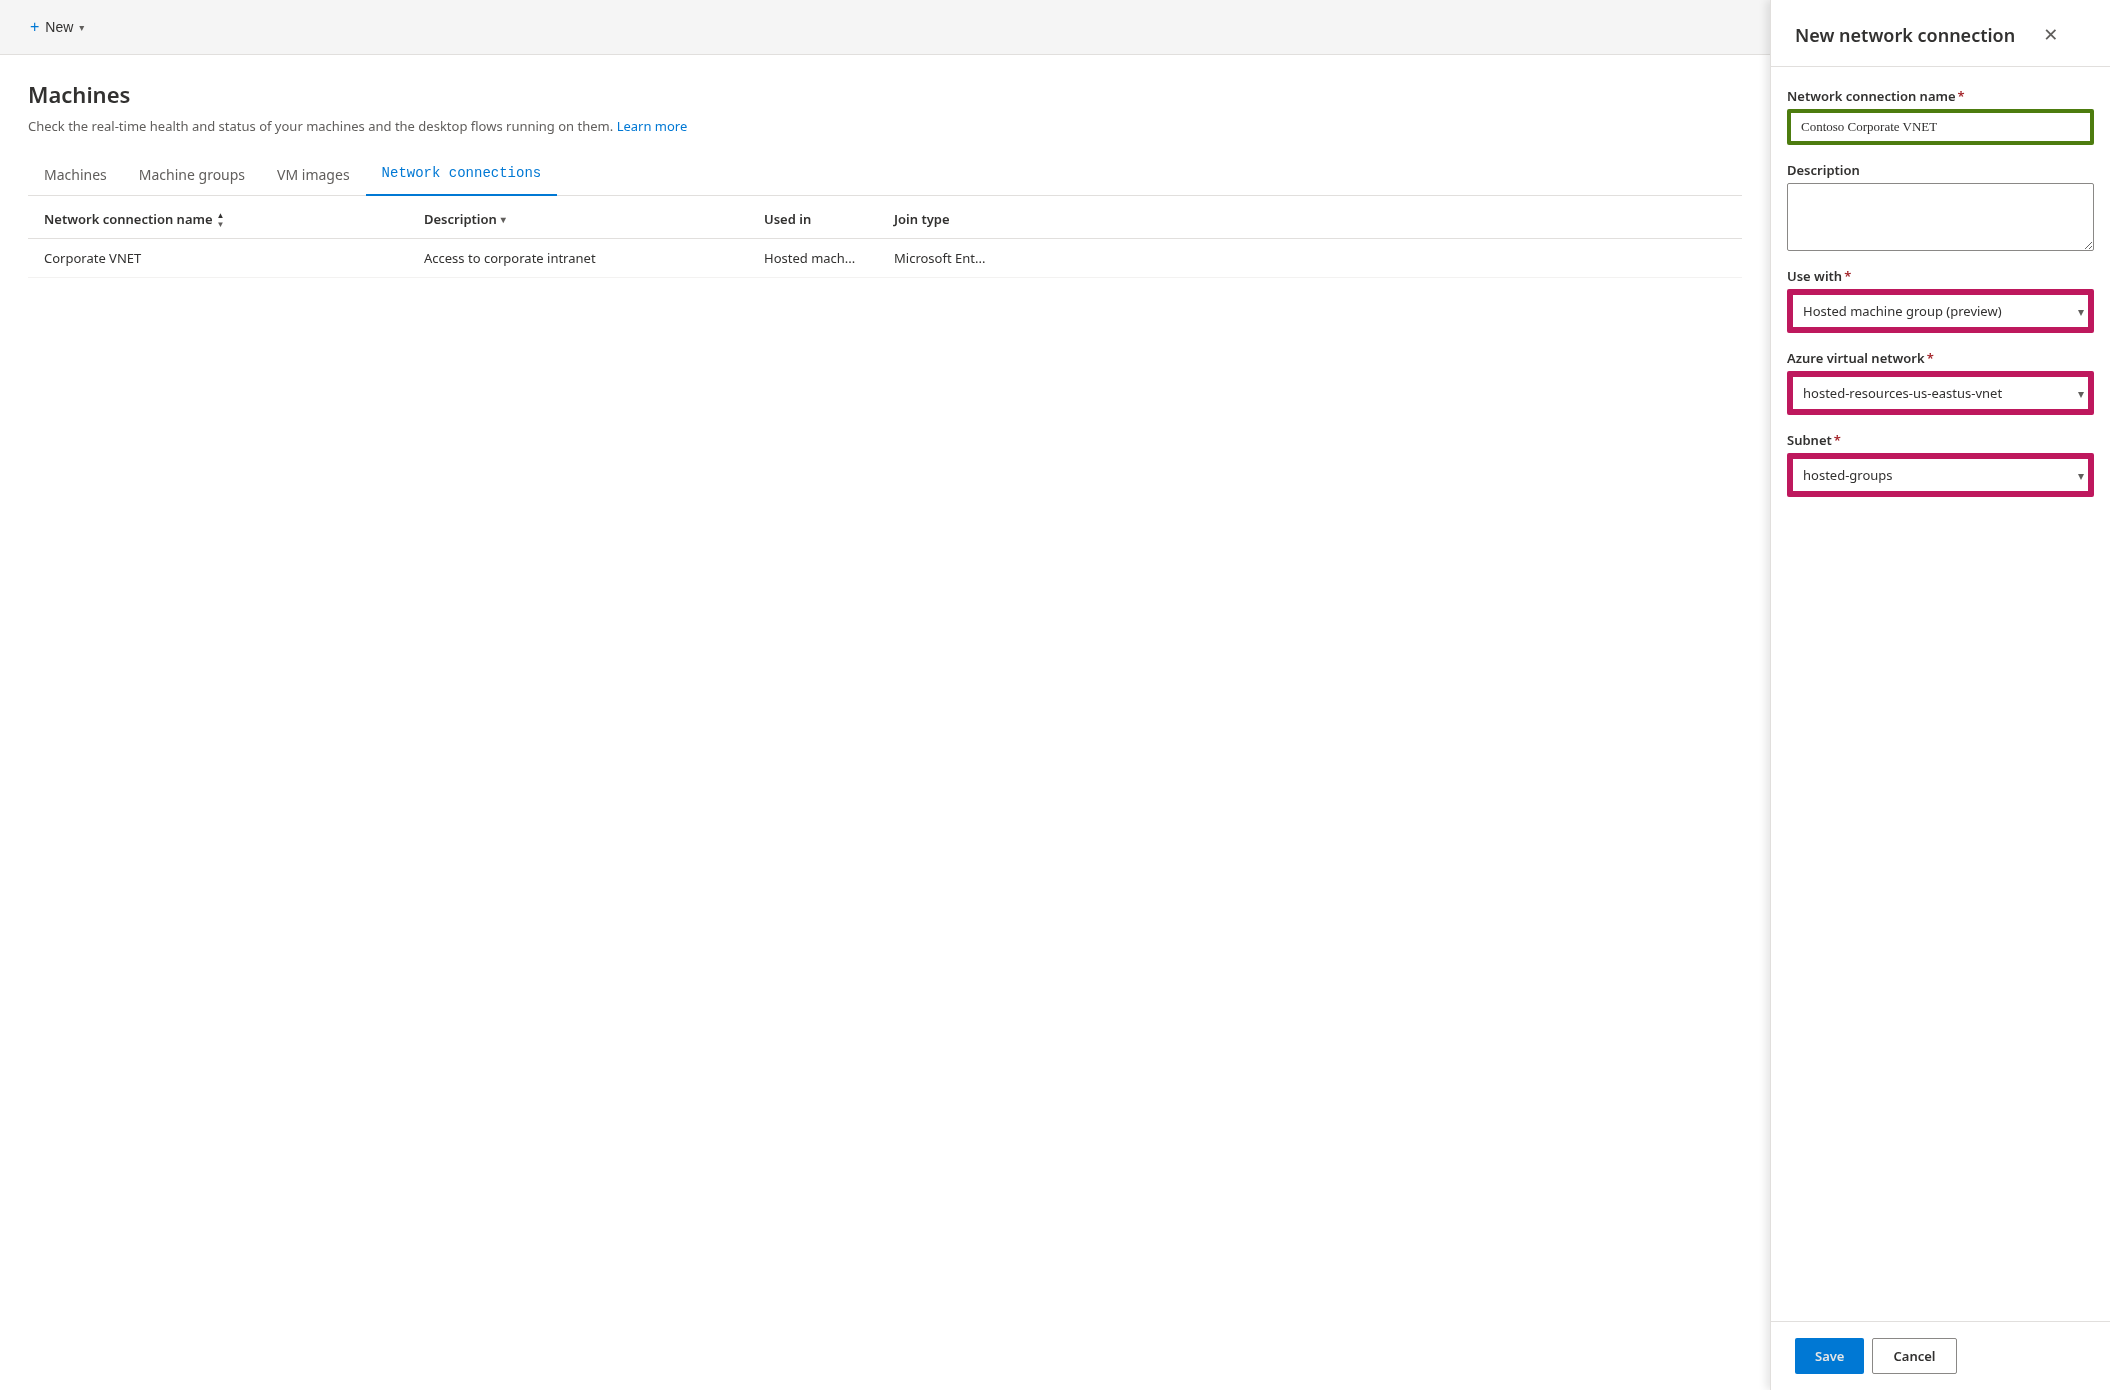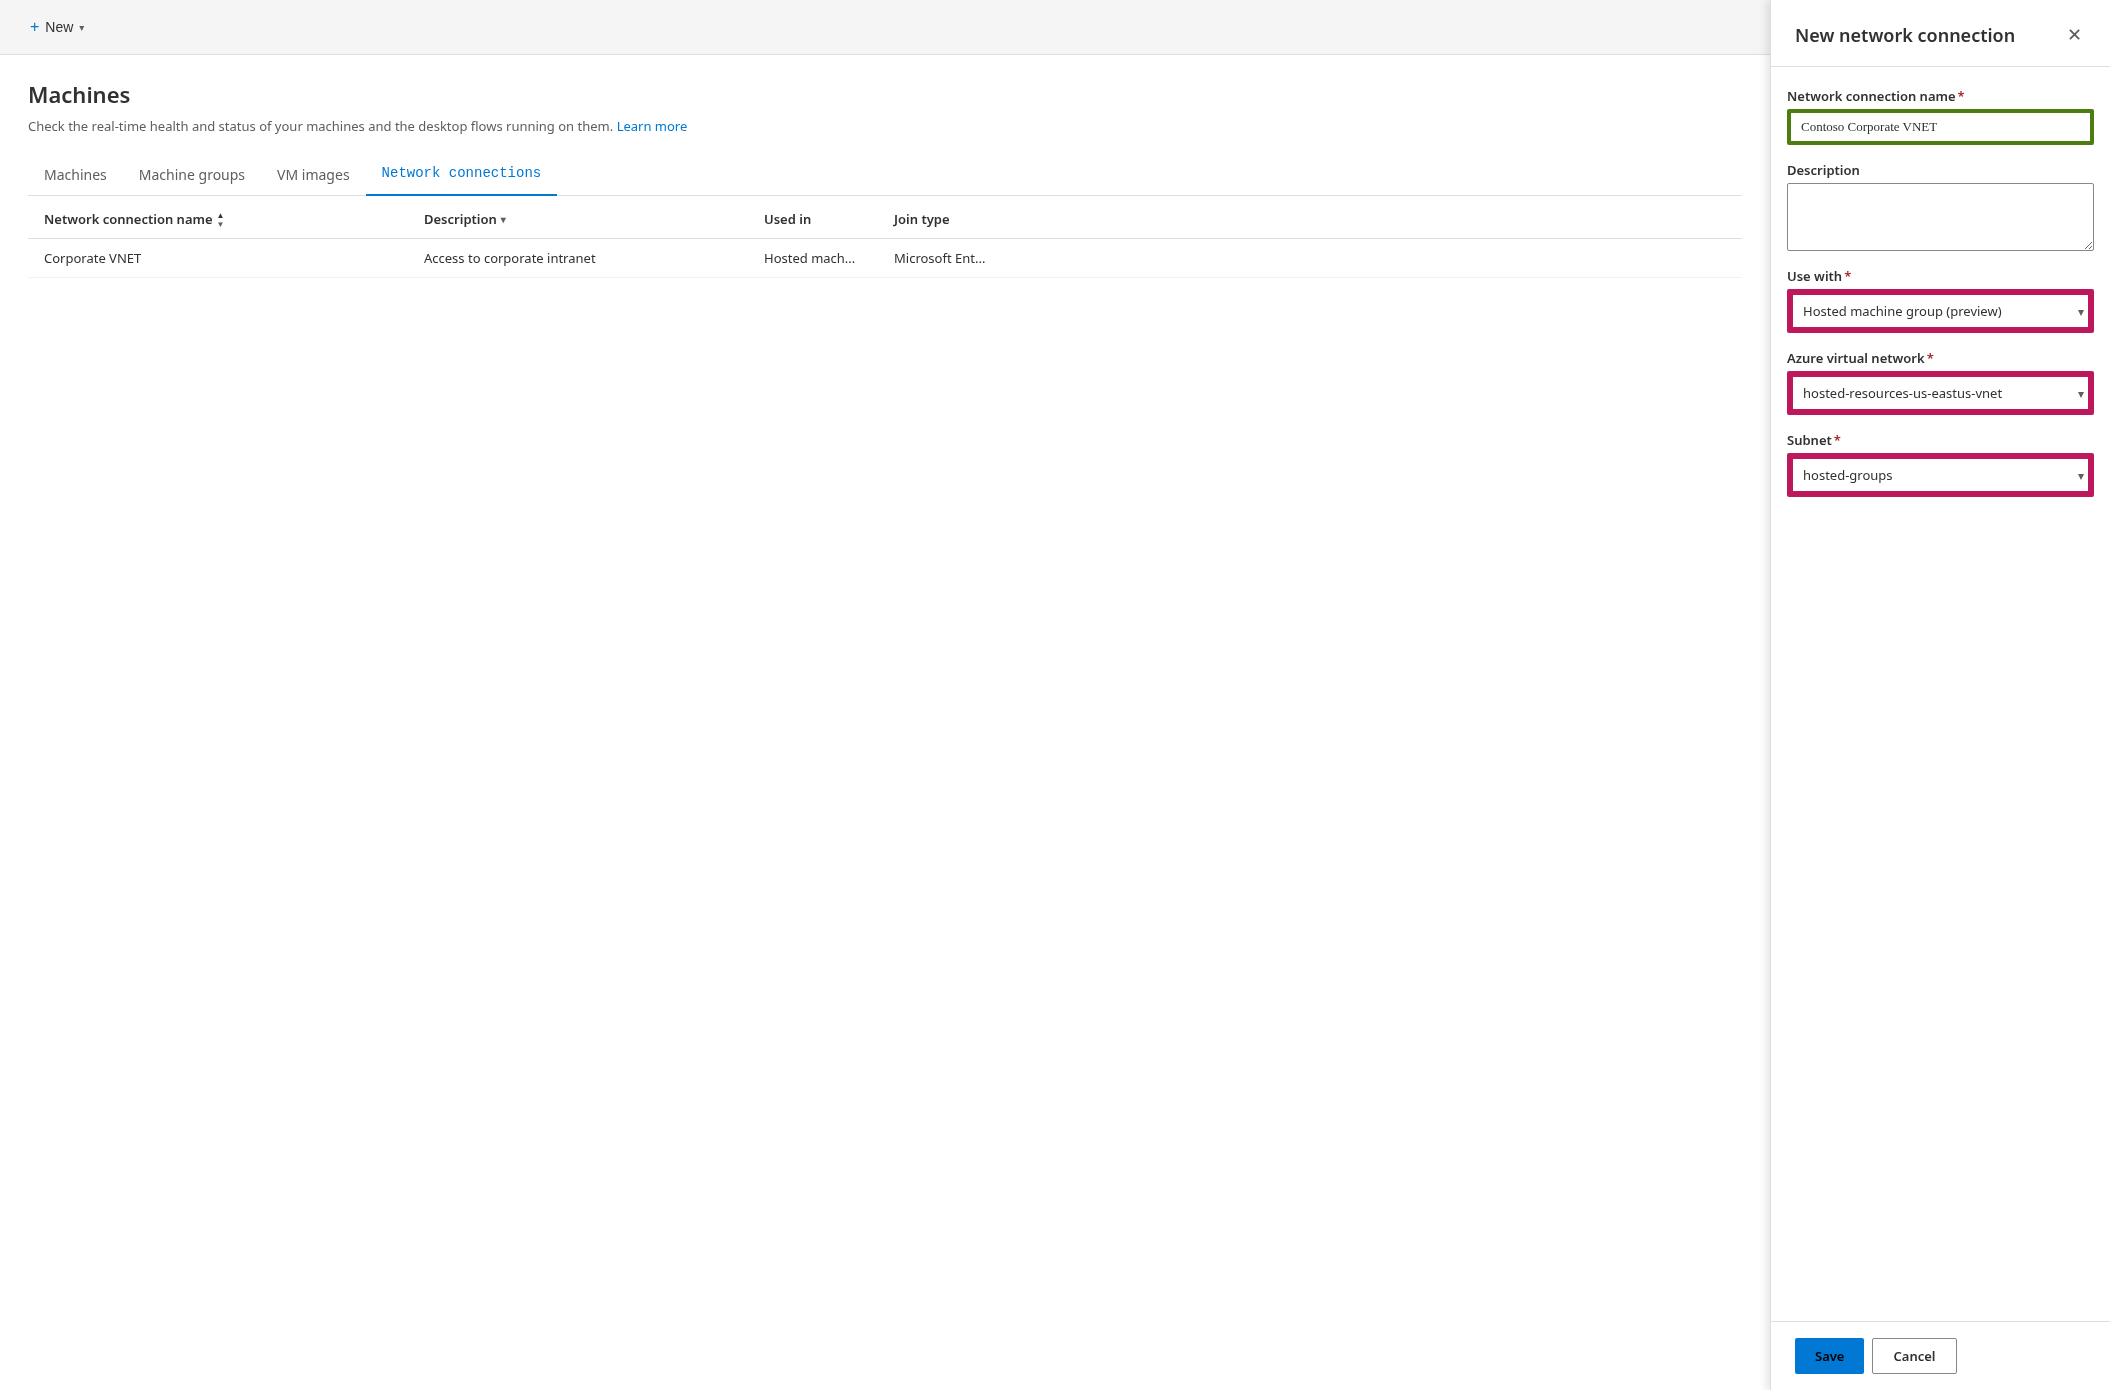--- a/index.html
+++ b/index.html
@@ -143,21 +143,21 @@
       width: 340px;
       background: #fff;
       border-left: 1px solid #e1dfdd;
       display: flex;
       flex-direction: column;
       box-shadow: -4px 0 8px rgba(0,0,0,0.1);
     }
 
     .drawer-header {
       display: flex;
-      justify-content: space-between;
+      justify-content: flex-start;
       align-items: center;
       padding: 20px 24px 16px;
       border-bottom: 1px solid #e1dfdd;
       gap: 24px;
     }
 
     .drawer-title {
       font-size: 18px;
       font-weight: 600;
       color: #323130;
@@ -254,21 +254,21 @@
 
     .drawer-footer {
       padding: 16px 24px;
       border-top: 1px solid #e1dfdd;
       display: flex;
       gap: 8px;
     }
 
     .btn-primary {
       background: #0078d4;
-      color: #000000;
+      color: #e5e5e5;
       border: none;
       border-radius: 2px;
       padding: 8px 20px;
       font-size: 13px;
       font-weight: 600;
       cursor: pointer;
       font-family: inherit;
     }
 
     .btn-secondary {

